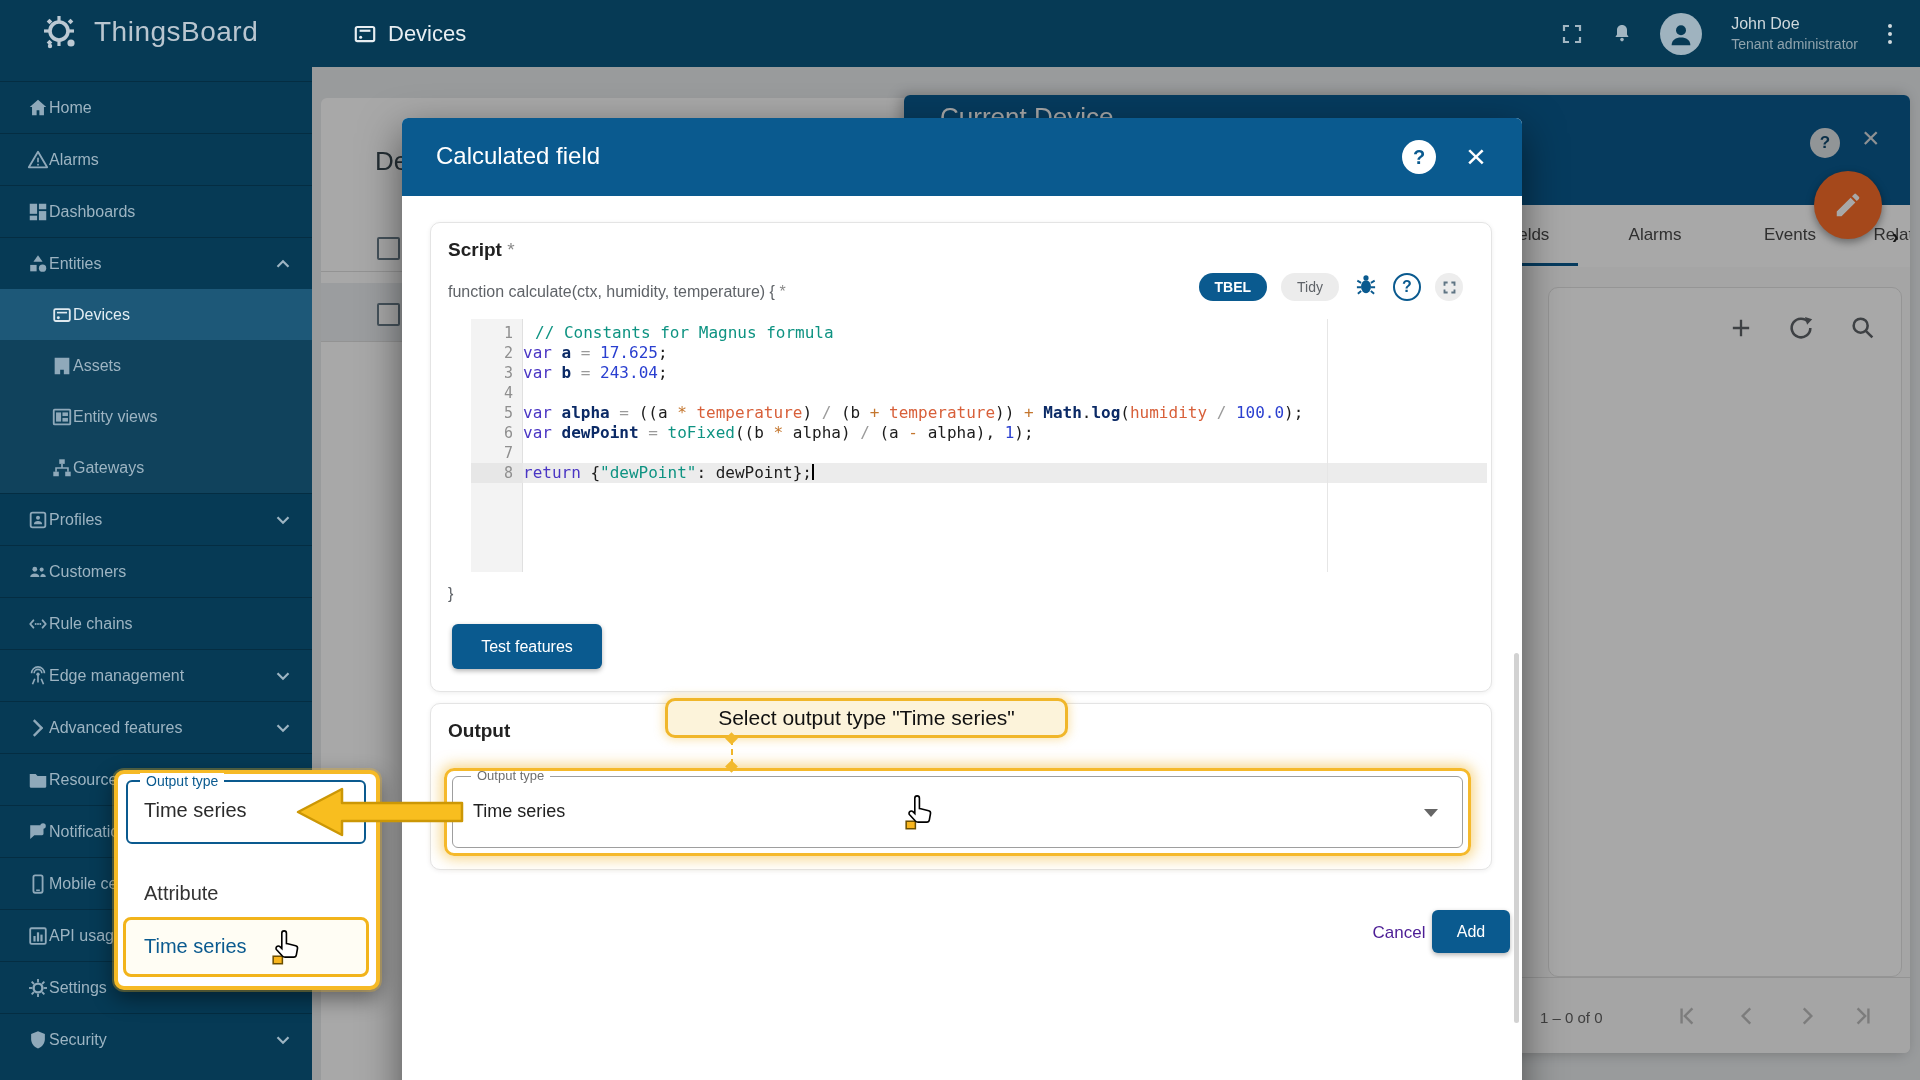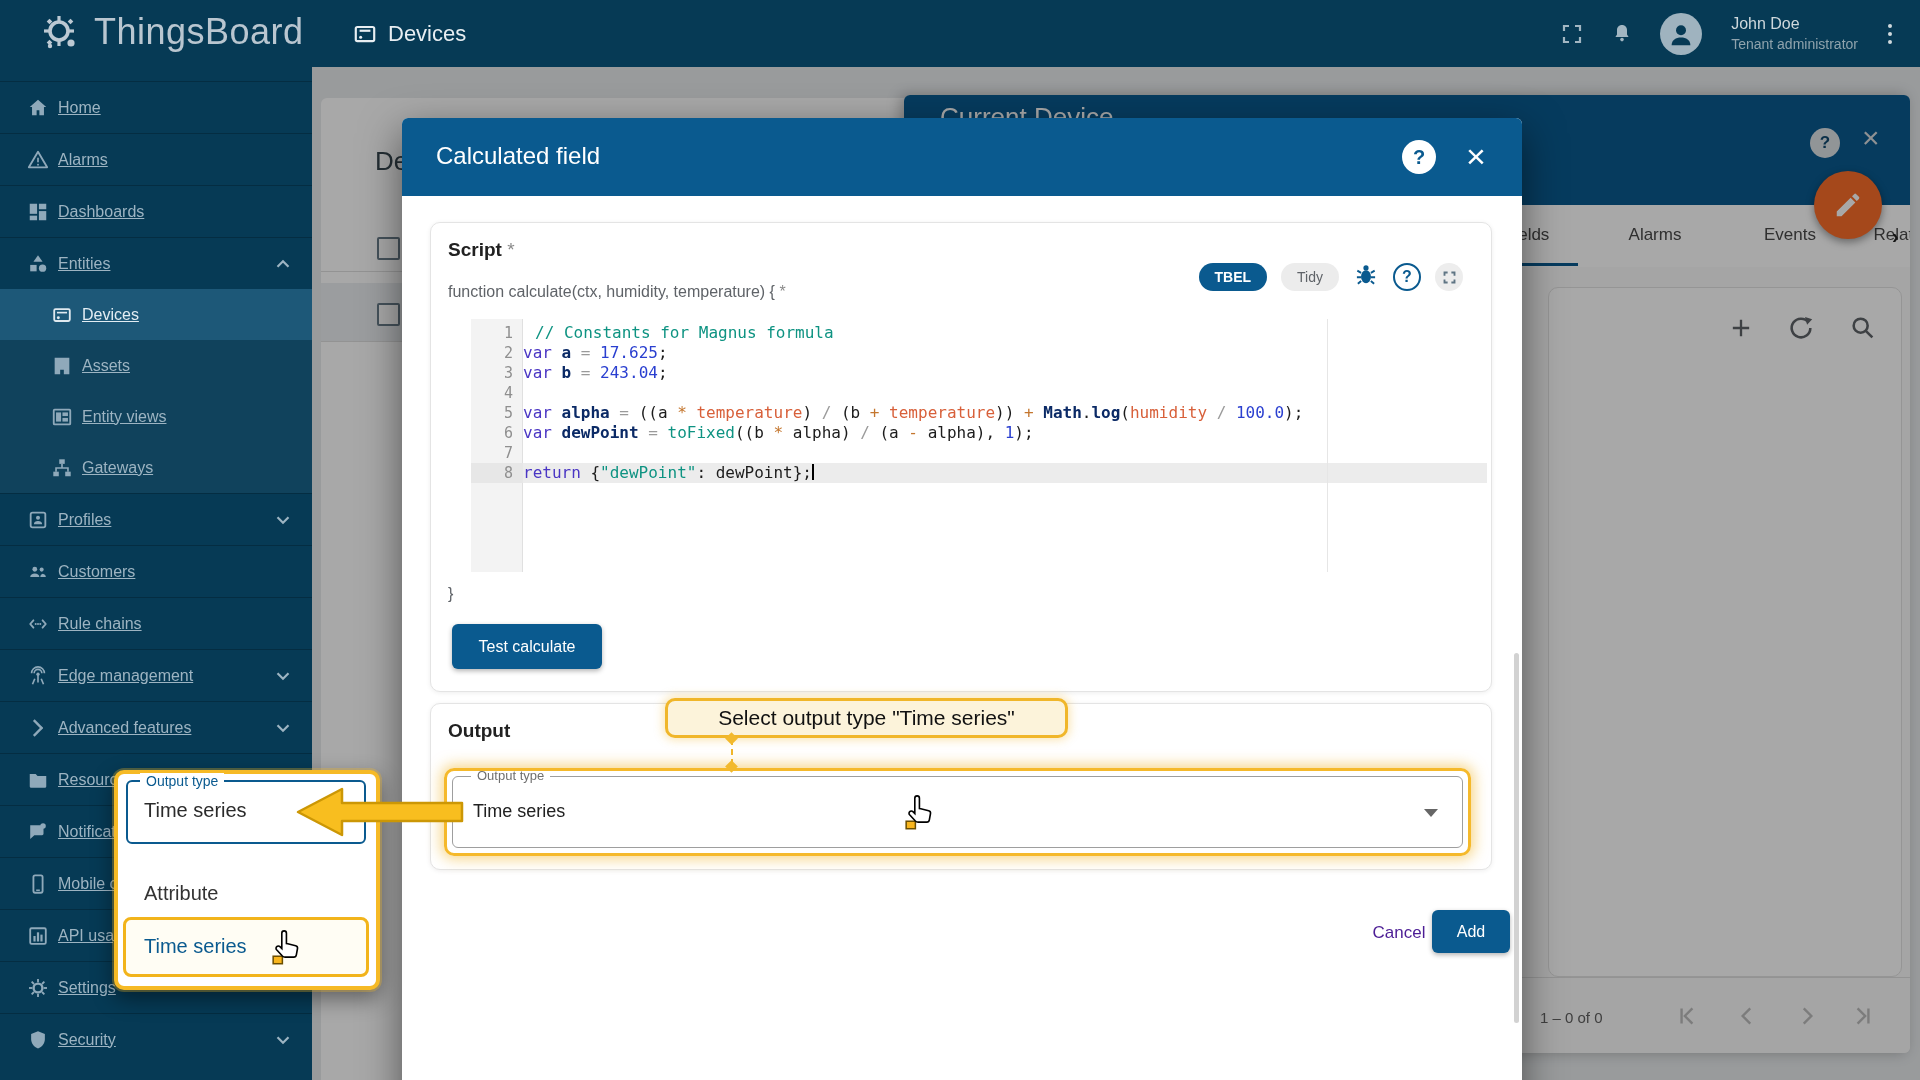--- a/index.html
+++ b/index.html
@@ -1,41 +1,41 @@
 <!DOCTYPE html>
 <html><head>
 <meta charset="utf-8">
 <style>
   html,body{margin:0;padding:0;background:#04304a;}
   #screen{position:relative;width:1920px;height:1080px;overflow:hidden;
     font-family:"Liberation Sans", sans-serif;background:#063a55;}
   
   .topbar{position:absolute;left:0;top:0;width:1920px;height:67px;background:#063a55;z-index:20;}
   .brand{position:absolute;left:38px;top:10px;display:flex;align-items:center;gap:12px;color:#b9c6d0;}
-  .brand-text{font-size:36px;letter-spacing:.5px;}
+  .brand-text{font-size:28px;letter-spacing:.5px;}
   .page-head{position:absolute;left:352px;top:0;height:67px;display:flex;align-items:center;gap:10px;color:#e8eef2;font-size:22px;}
   .tb-right{position:absolute;right:24px;top:0;height:67px;display:flex;align-items:center;gap:26px;color:#a2b6c2;}
   .user-block{display:flex;align-items:center;gap:29px;}
   .avatar{width:42px;height:42px;border-radius:50%;background:#9fb3bf;display:flex;align-items:center;justify-content:center;}
   .user-meta{line-height:1.3;}
   .user-name{color:#cfd8dc;font-size:16px;}
   .user-role{color:#8fa3ad;font-size:14px;}
   .kebab{display:flex;flex-direction:column;gap:4px;padding:4px;}
   .kebab i{width:4px;height:4px;border-radius:50%;background:#cfd8dc;}
   
   .sidebar{position:absolute;left:0;top:67px;width:312px;height:1013px;background:#063a55;z-index:20;padding-top:14px;box-sizing:border-box;}
   .sb-item{position:relative;height:51px;display:flex;align-items:center;color:#9db4c2;font-size:16px;cursor:pointer;border-top:1px solid rgba(0,0,0,.22);}
   .sb-item.sub{border-top:none;background:rgba(255,255,255,.045);}
   .sb-item.sub + .sb-item:not(.sub){border-top:1px solid rgba(0,0,0,.22);}
   .sb-item.active{background:#1d5878;color:#e3edf3;}
   .sb-icon{width:22px;height:22px;margin-left:27px;flex:0 0 22px;color:#8fa9ba;}
   .sb-item.active .sb-icon{color:#dfe9ef;}
   .sb-item.sub .sb-icon{margin-left:51px;}
   .sb-icon svg{width:22px;height:22px;display:block;}
-  .sb-label{margin-left:9px;white-space:nowrap;text-decoration:underline;}
+  .sb-label{white-space:nowrap;}
   .sb-chevron{position:absolute;right:18px;width:22px;height:22px;color:#9db4c2;}
   .sb-chevron svg{width:22px;height:22px;}
   .sb-chevron.up svg{transform:rotate(180deg);}
   
   .content{position:absolute;left:312px;top:67px;width:1608px;height:1013px;background:#e8ebed;z-index:1;overflow:hidden;}
   .table-card{position:absolute;left:9px;top:31px;width:790px;height:991px;background:#fff;border-radius:6px;z-index:5;}
   .table-title{position:absolute;left:54px;top:48px;font-size:26px;color:#37474f;font-weight:500;}
   .tc-div{position:absolute;left:0;width:100%;height:1px;background:#e0e0e0;}
   .sel-row{position:absolute;left:0;top:185px;width:100%;height:58px;background:#eceff1;}
   .cbox{position:absolute;left:56px;width:19px;height:19px;border:2px solid #697d8a;border-radius:2px;background:#fff;}
@@ -67,21 +67,21 @@
   .modal-head{position:absolute;left:0;top:0;width:100%;height:78px;background:#0a5a8f;}
   .modal-title{position:absolute;left:34px;top:24px;font-size:24px;font-weight:500;color:#fff;}
   .mh-help{position:absolute;left:1000px;top:22px;width:34px;height:34px;border-radius:50%;background:#fff;color:#0a5a8f;font-weight:bold;font-size:20px;display:flex;align-items:center;justify-content:center;}
   .mh-close{position:absolute;left:1064px;top:16px;font-size:34px;color:#fff;line-height:1.3;}
   .mcard{position:absolute;left:28px;width:1062px;background:#fff;border:1px solid #e4e4e4;border-radius:10px;box-shadow:0 1px 5px rgba(0,0,0,.07);box-sizing:border-box;}
   .script-card{top:104px;height:470px;}
   .output-card{top:585px;height:167px;}
   .card-h{position:absolute;left:17px;top:16px;font-size:19px;font-weight:bold;color:#212121;}
   .req-star{color:#8a8a8a;font-weight:normal;}
   .fn-sig{position:absolute;left:17px;top:60px;font-size:16px;color:#5f6368;}
-  .ed-controls{position:absolute;right:28px;top:39px;display:flex;align-items:center;gap:14px;}
+  .ed-controls{position:absolute;right:28px;top:49px;display:flex;align-items:center;gap:14px;}
   .pill{height:28px;border-radius:14px;display:flex;align-items:center;padding:0 16px;font-size:14px;}
   .pill.tbel{background:#0a5a8f;color:#fff;font-weight:bold;}
   .pill.tidy{background:#ececec;color:#5f6368;}
   .cir-ic{width:28px;height:28px;border-radius:50%;display:flex;align-items:center;justify-content:center;}
   .help-outline{border:2px solid #0a5a8f;color:#0a5a8f;font-weight:bold;font-size:16px;box-sizing:border-box;}
   .fs-gray{background:#ededed;color:#5f7584;}
   
   .editor{position:absolute;left:40px;top:96px;width:1016px;height:253px;background:#fff;overflow:hidden;font-family:"DejaVu Sans Mono", monospace;font-size:16px;}
   .gutter-bg{position:absolute;left:0;top:0;width:52px;height:100%;background:#f3f3f3;border-right:1px solid #e0e0e0;box-sizing:border-box;}
   .ruler{position:absolute;left:856px;top:0;width:1px;height:100%;background:#e6e6e6;}
@@ -544,21 +544,21 @@
               <span class="lc"></span>
             </div>
             <div class="code-line active">
               <span class="ln">8</span>
               <span class="lc"><span class="tok-kw">return</span><span class="tok-pl"> {</span><span class="tok-str">"dewPoint"</span><span class="tok-pl">: </span><span class="tok-pl">dewPoint</span><span class="tok-pl">};</span><span class="caret"></span></span>
             </div>
           </div>
         <div class="ruler"></div>
       </div>
       <div class="close-brace">}</div>
-      <button class="test-btn">Test calculate</button>
+      <button class="test-btn">Test features</button>
     </div>
 
     <div class="mcard output-card">
       <div class="card-h">Output</div>
       <div class="out-field">
         <span class="float-label">Output type</span>
         <span class="out-value">Time series</span>
         <span class="out-caret"></span>
       </div>
       <div class="hl-ring"></div>

